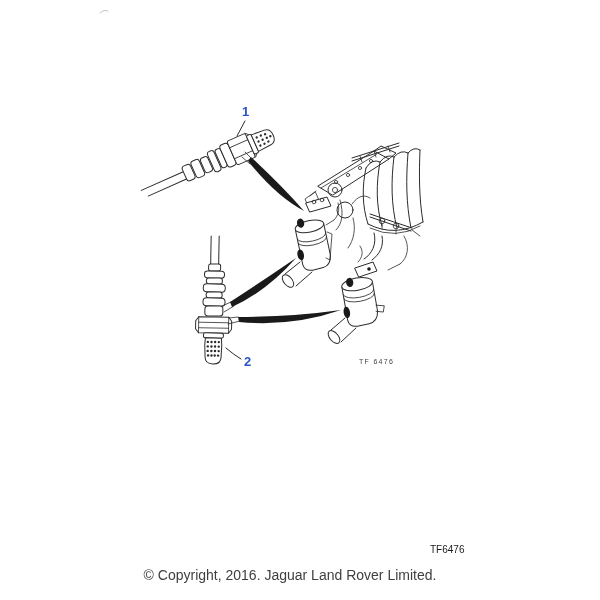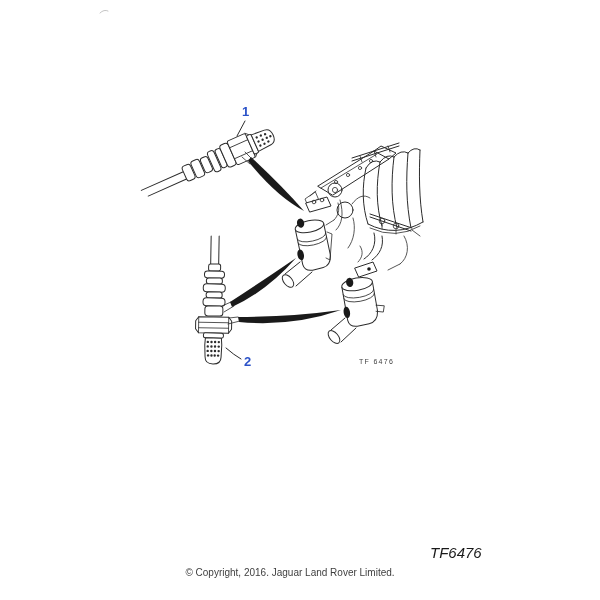--- a/index.html
+++ b/index.html
@@ -12,23 +12,23 @@
   .ln{fill:none;stroke:var(--c-line);stroke-width:1;stroke-linecap:round;stroke-linejoin:round;}
   .thin{stroke-width:.8;}
   .wh{fill:#ffffff;stroke:var(--c-line);stroke-width:1;stroke-linejoin:round;}
   .bk{fill:var(--c-ink);stroke:none;}
   .hole{fill:var(--c-line);stroke:none;}
   .faint{fill:none;stroke:#c4c4c4;stroke-width:1;stroke-linecap:round;}
   .callout{position:absolute;font-size:13px;font-weight:bold;color:var(--c-callout);
            line-height:1;cursor:pointer;}
   .figcode{position:absolute;left:359px;top:358px;font-size:7px;letter-spacing:1.3px;
            color:var(--c-muted);}
-  .pagecode{position:absolute;left:430px;top:544px;font-size:15px;color:var(--c-ink);font-style:italic;}
+  .pagecode{position:absolute;left:430px;top:544px;font-size:10px;color:var(--c-ink);}
   .copyright{position:absolute;left:0;top:567px;width:580px;text-align:center;
-             font-size:10px;color:var(--c-muted);}
+             font-size:14px;color:var(--c-muted);}
 </style>
 </head>
 <body>
 
 <div class="page">
 
   <svg width="600" height="600" viewBox="0 0 600 600">
 
     <path class="faint" d="M100,13 Q104,9 108,11"></path>
 

